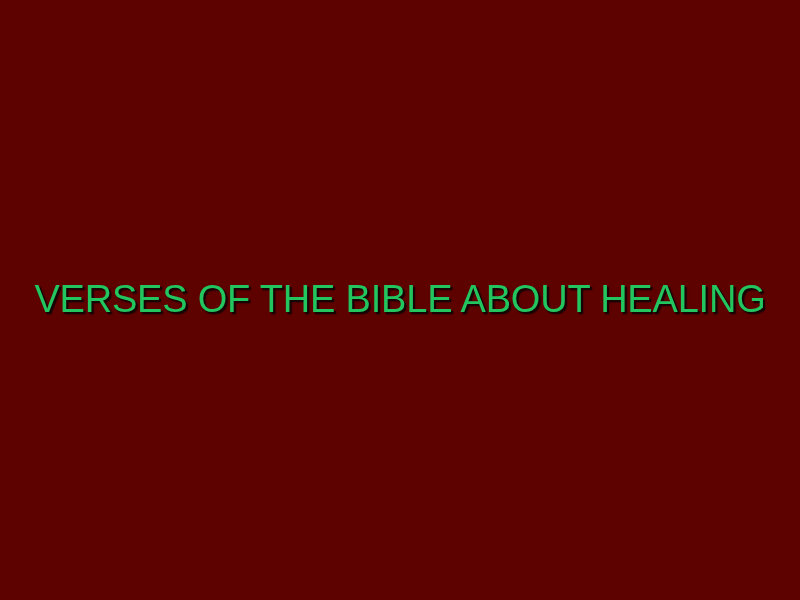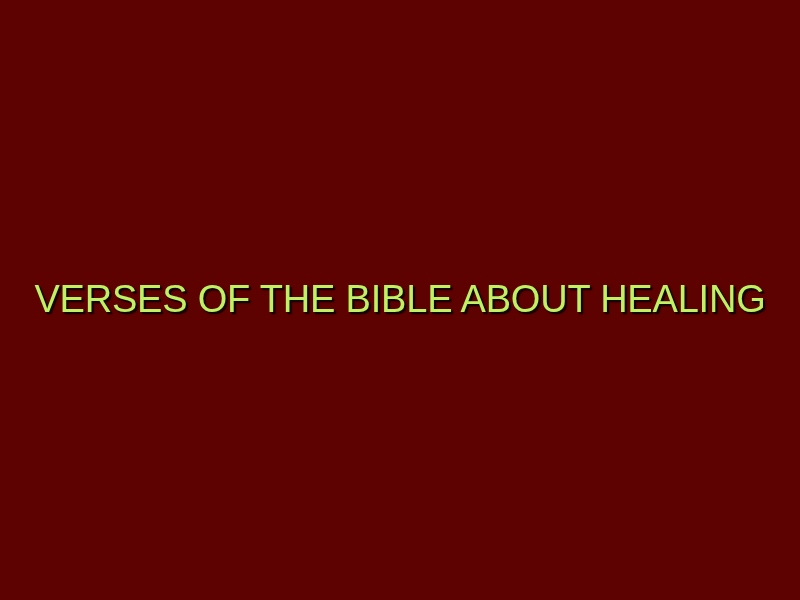--- a/index.html
+++ b/index.html
@@ -35,21 +35,21 @@
     display: flex;
     align-items: center;
     justify-content: center;
     padding: 0 40px;
     box-sizing: border-box;
   }
 
   .headline {
     margin: 0;
     padding: 0;
-    color: #bef264;
+    color: #22c55e;
     font-family: "Liberation Sans", sans-serif;
     font-size: 38px;
     font-weight: 400;
     line-height: 1.05;
     letter-spacing: -0.2px;
     text-align: center;
     white-space: nowrap;
     text-transform: uppercase;
     text-shadow:
       2px 2px 0 #170404,

